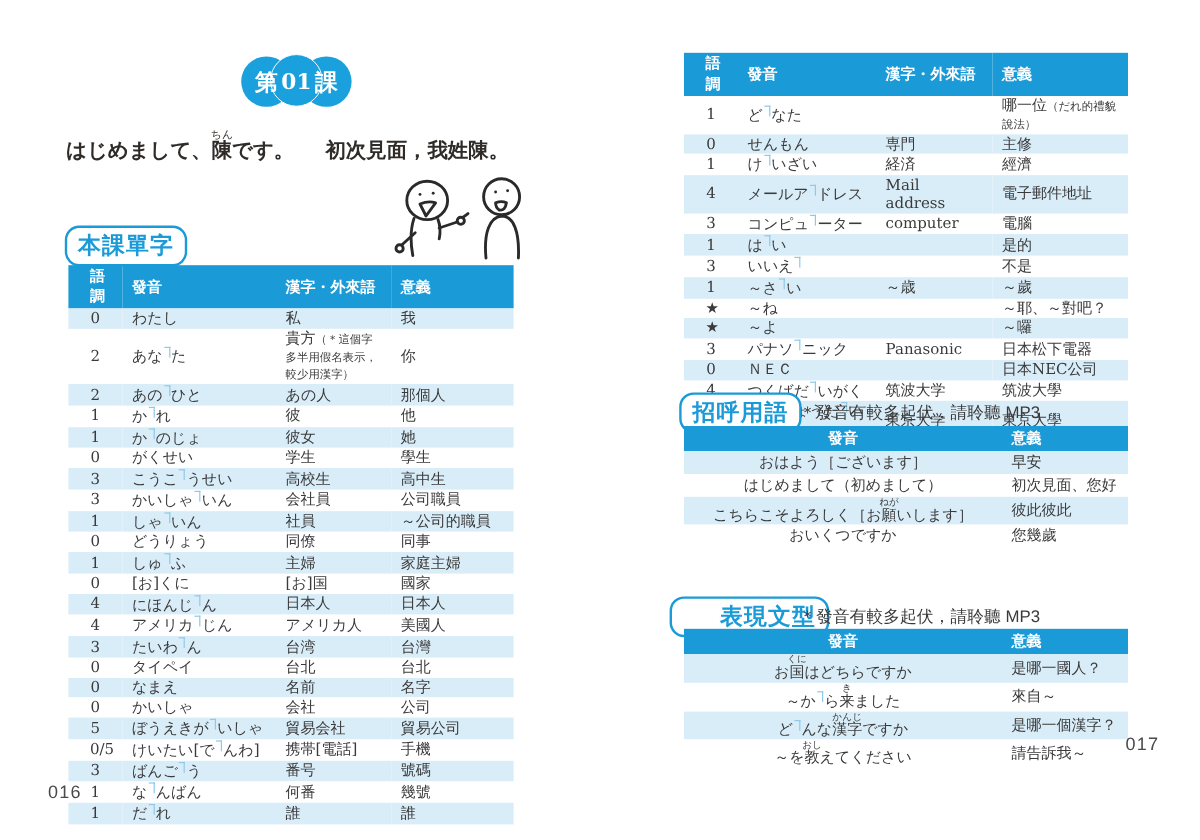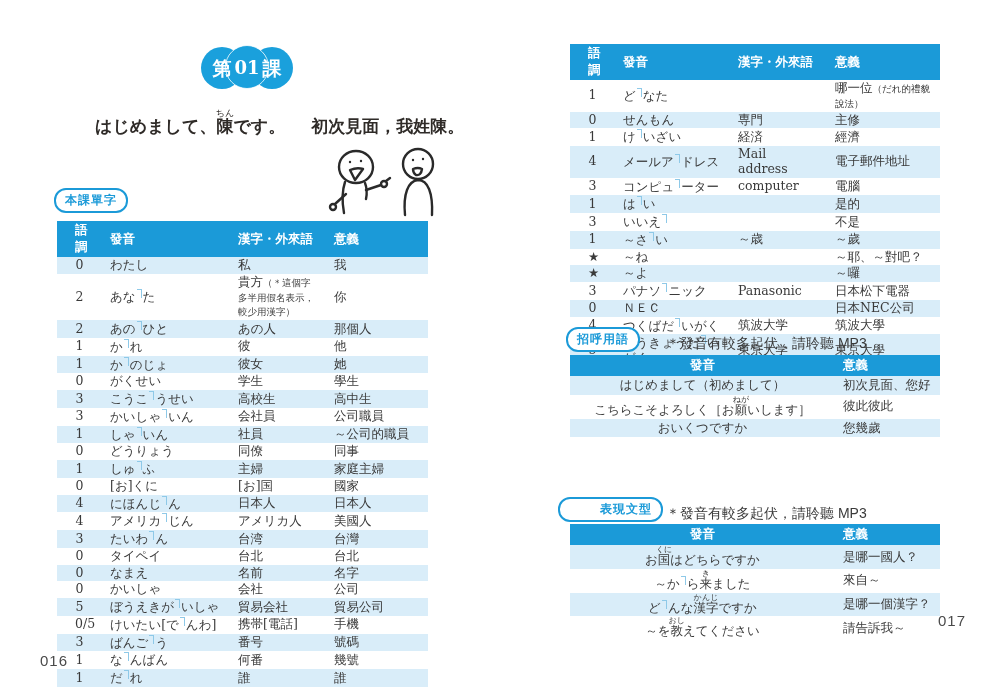--- a/index.html
+++ b/index.html
@@ -6,31 +6,31 @@
   html,body { width:1000px; height:700px; background:#ffffff; overflow:hidden; }
   body { position:relative; font-family:"DejaVu Serif","Liberation Serif",serif; color:#3a3a3a;
          --accent:#1b9ad8; --row:#d9edf9; --pitch:#8ec9e8; }
 
   .abs { position:absolute; }
 
   
   #badge { left:199px; top:44px; }
 
   
-  #intro { left:55px; top:108px; font-size:17px; font-weight:bold; color:#2f2b28; white-space:nowrap;margin-left:40px; }
+  #intro { left:55px; top:108px; font-size:17px; font-weight:bold; color:#2f2b28; white-space:nowrap; }
   #intro .cn { margin-left:26px; }
   #intro rt { font-size:9px; font-weight:normal; color:#2f2b28; }
 
   
   #doodle { left:322px; top:146px; }
 
   
   .pill { display:inline-block; border:2px solid var(--accent); border-radius:12px; background:#fff;
           color:var(--accent); font-family:"Liberation Sans",sans-serif; font-weight:bold;
-          font-size:12px; padding:2px 9px; letter-spacing:1px; }
+          font-size:19px; padding:2px 9px; letter-spacing:1px; }
   .note { font-family:Liberation Sans, sans-serif; font-size:14px; color:#3a3a3a; }
 
   
   table.vt { border-collapse:collapse; table-layout:fixed; width:370px; }
   table.vt th { background:var(--accent); color:#fff; font-family:"Liberation Sans",sans-serif;
                 font-size:12.5px; font-weight:bold; text-align:left; padding:2px 8px; height:19px; }
   table.vt td { font-size:12.5px; padding:1px 8px; height:15px; line-height:1.18; vertical-align:middle; color:#3a3a3a; }
   table.vt td:first-child, table.vt th:first-child { text-align:center; padding:1px 18px; }
   table.lz tbody tr:nth-child(odd)  { background:var(--row); }
   table.rz tbody tr:nth-child(even) { background:var(--row); }
@@ -390,20 +390,24 @@
         <col style="width:265px">
         <col style="width:105px">
       </colgroup>
     <thead>
       <tr>
         <th>發音</th>
         <th>意義</th>
       </tr>
     </thead>
     <tbody>
+  <tr>
+    <td>おはよう［ございます］</td>
+    <td>早安</td>
+  </tr>
 
   <tr>
     <td>はじめまして（初めまして）</td>
     <td>初次見面、您好</td>
   </tr>
 
 
   <tr>
     <td>こちらこそよろしく［お<ruby>願<rt>ねが</rt></ruby>いします］</td>
     <td>彼此彼此</td>

